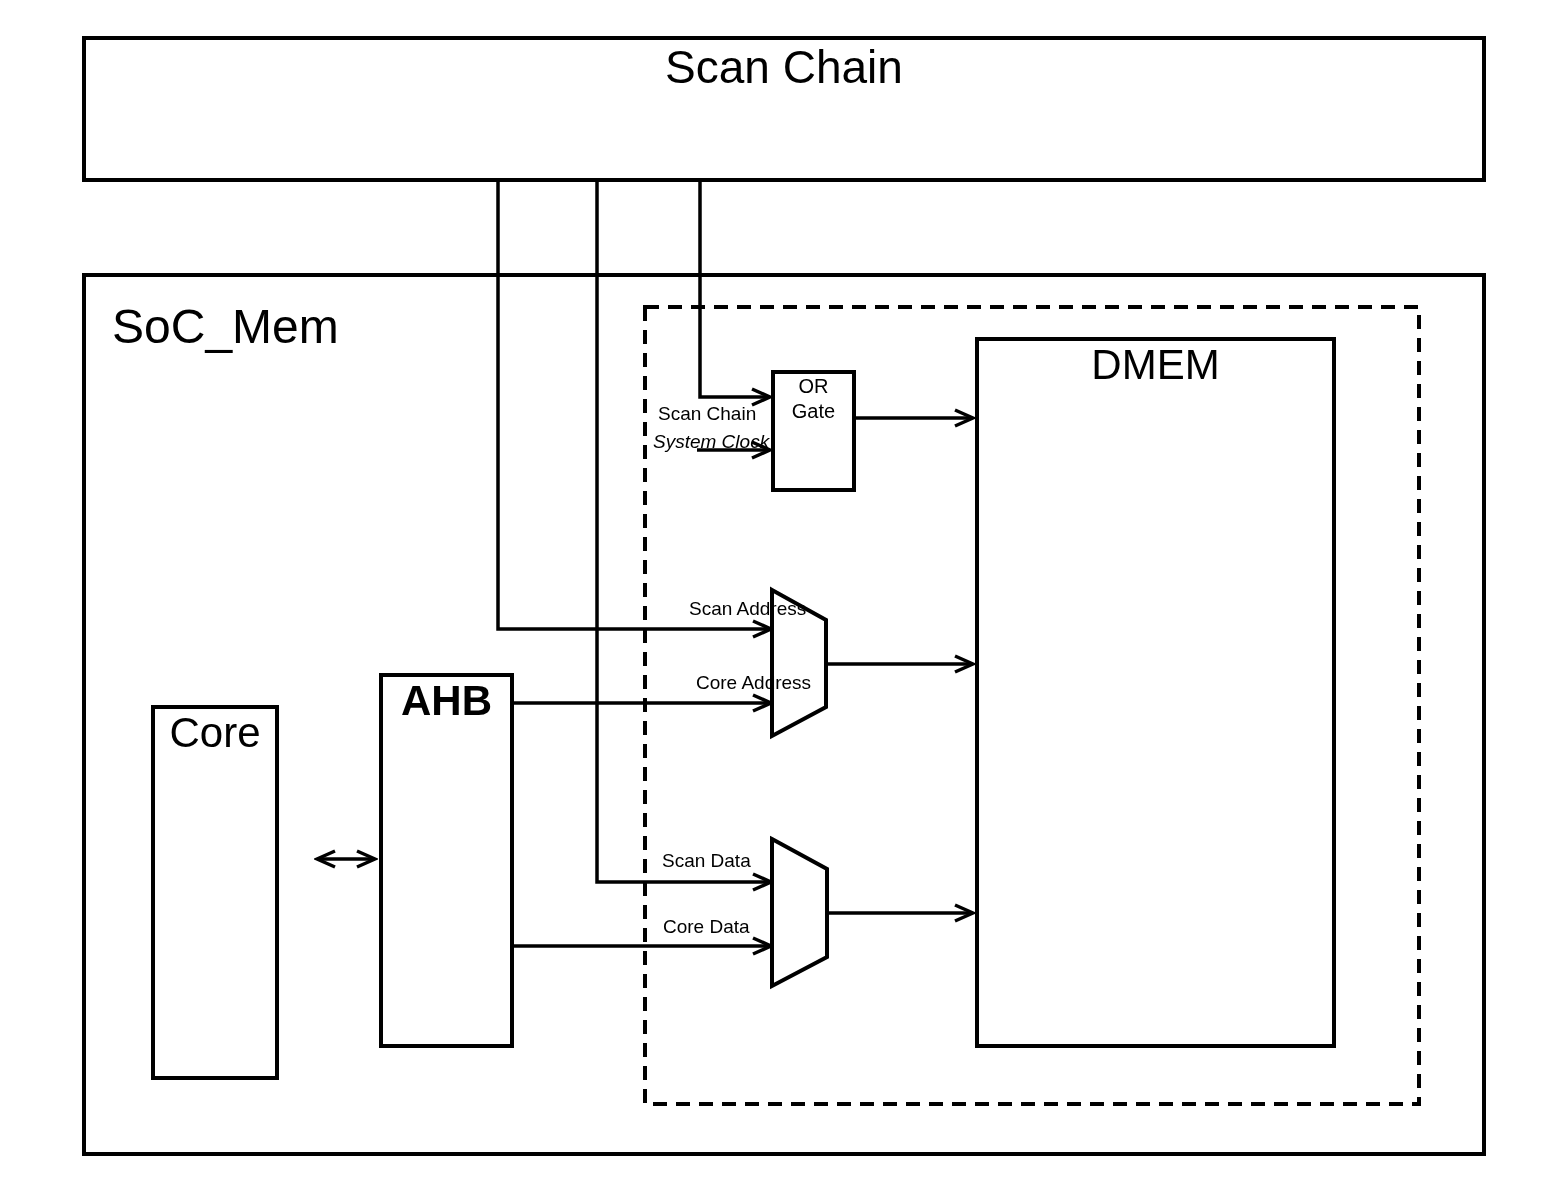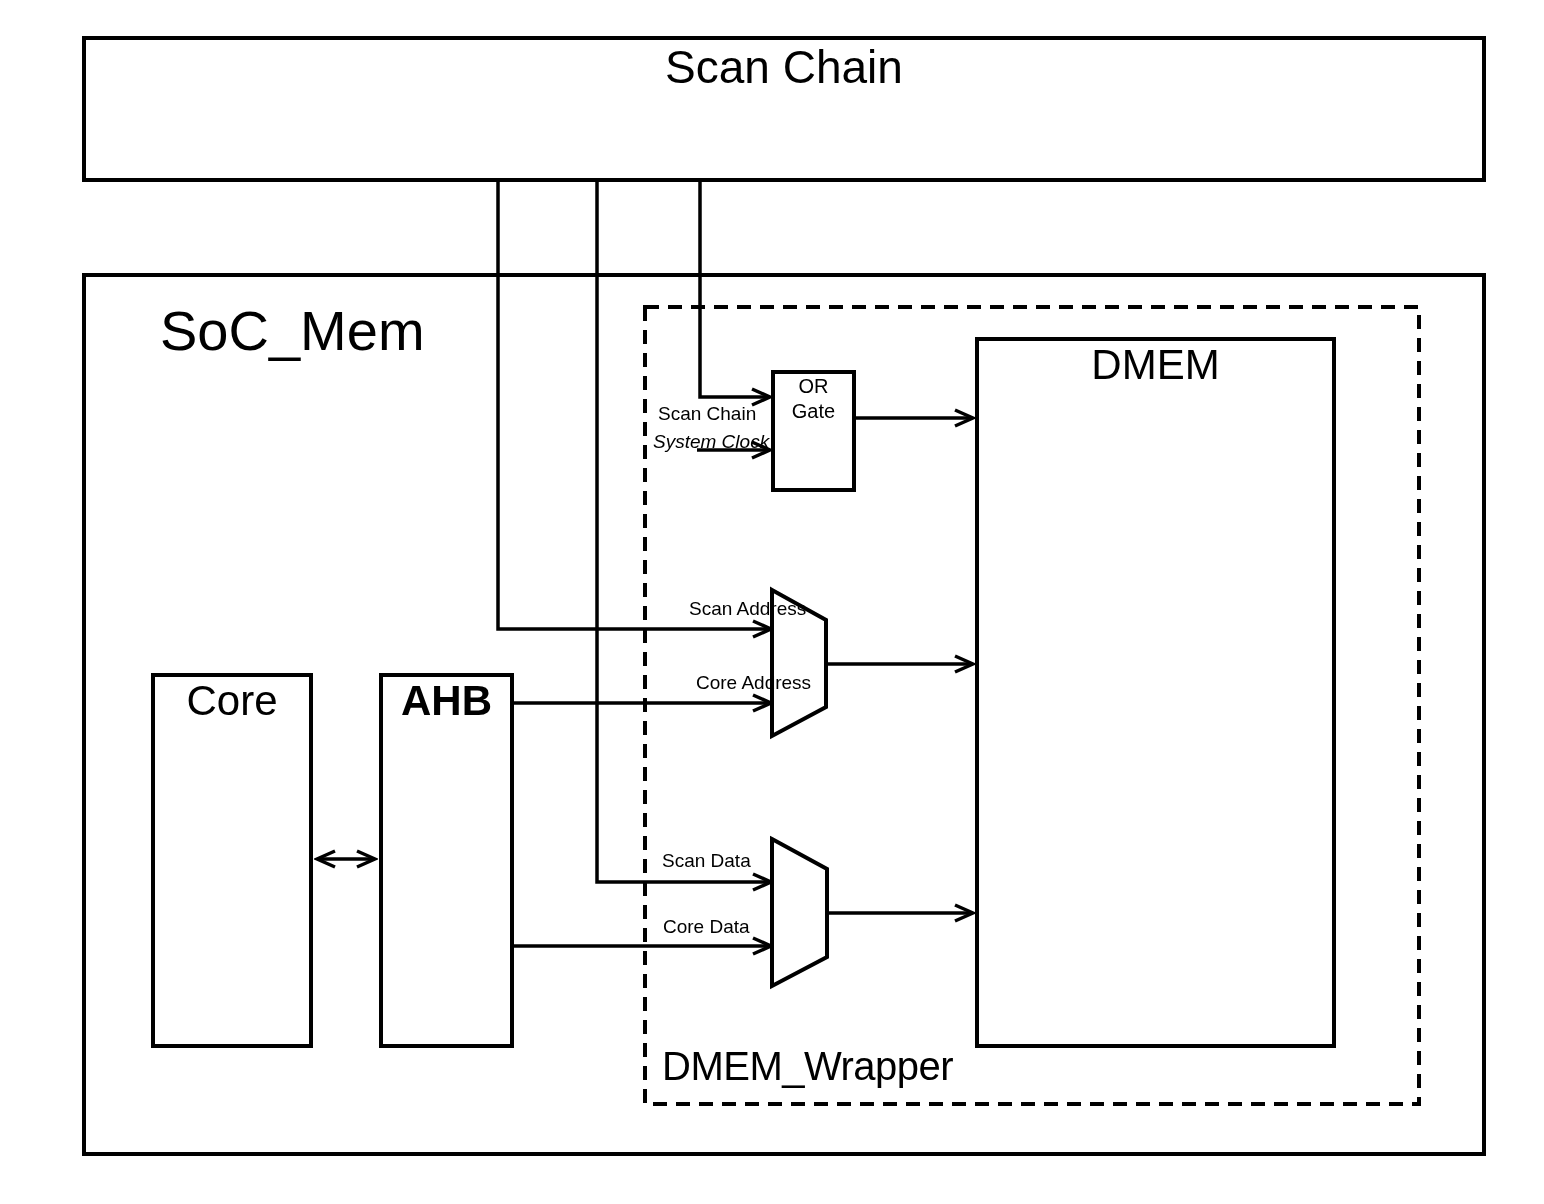--- a/index.html
+++ b/index.html
@@ -34,38 +34,38 @@
     z-index: 1;
   }
   .label-xl { font-size: 46px; }
   .label-lg { font-size: 42px; }
   .floating-label {
     position: absolute;
     line-height: 1;
     white-space: nowrap;
     z-index: 3;
   }
-  .title-soc { font-size: 56px; margin-left: 48px; }
+  .title-soc { font-size: 48px; }
   .title-wrapper { font-size: 40px; letter-spacing: -0.5px; }
   .signal-label {
     position: absolute;
     font-size: 19px;
     line-height: 1;
     white-space: nowrap;
     z-index: 3;
   }
   .or-gate-text {
     font-size: 20px;
     line-height: 25px;
     text-align: center;
   }
   
   .scan-chain { left: 82px;  top: 36px;  width: 1404px; height: 146px; }
   .soc-mem    { left: 82px;  top: 273px; width: 1404px; height: 883px; }
-  .core       { left: 151px; top: 673px; width: 162px;  height: 375px; }
+  .core       { left: 151px; top: 705px; width: 128px;  height: 375px; }
   .ahb        { left: 379px; top: 673px; width: 135px;  height: 375px; font-weight: bold; }
   .or-gate    { left: 771px; top: 370px; width: 85px;   height: 122px; }
   .dmem       { left: 975px; top: 337px; width: 361px;  height: 711px; }
 </style>
 </head>
 <body>
 
 <div class="canvas">
 
   <svg class="wires" width="1544" height="1204" viewBox="0 0 1544 1204">
@@ -97,21 +97,20 @@
     <polygon points="772,839 827,869 827,957 772,986" fill="#ffffff" stroke="#000000" stroke-width="4"></polygon>
   </svg>
 
   <div class="box scan-chain">
     <span class="label-xl">Scan Chain</span>
   </div>
 
   <div class="box soc-mem"></div>
   <div class="floating-label title-soc" style="left:112px; top:303px;">SoC_Mem</div>
 
-  <div class="floating-label title-wrapper" style="left:662px; top:1046px;">DMEM_Wrapper</div>
 
   <div class="box core">
     <span class="label-lg">Core</span>
   </div>
 
   <div class="box ahb">
     <span class="label-lg">AHB</span>
   </div>
 
   <div class="box or-gate">

